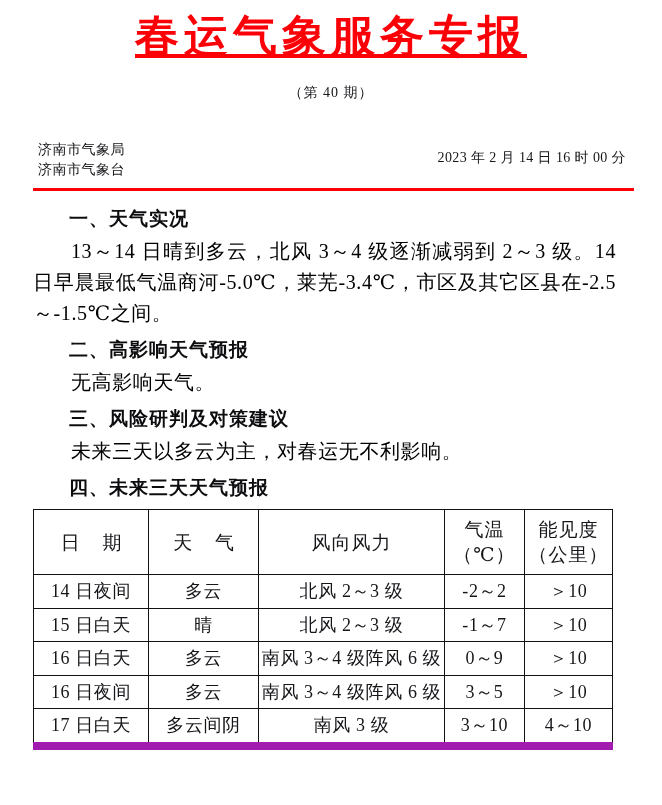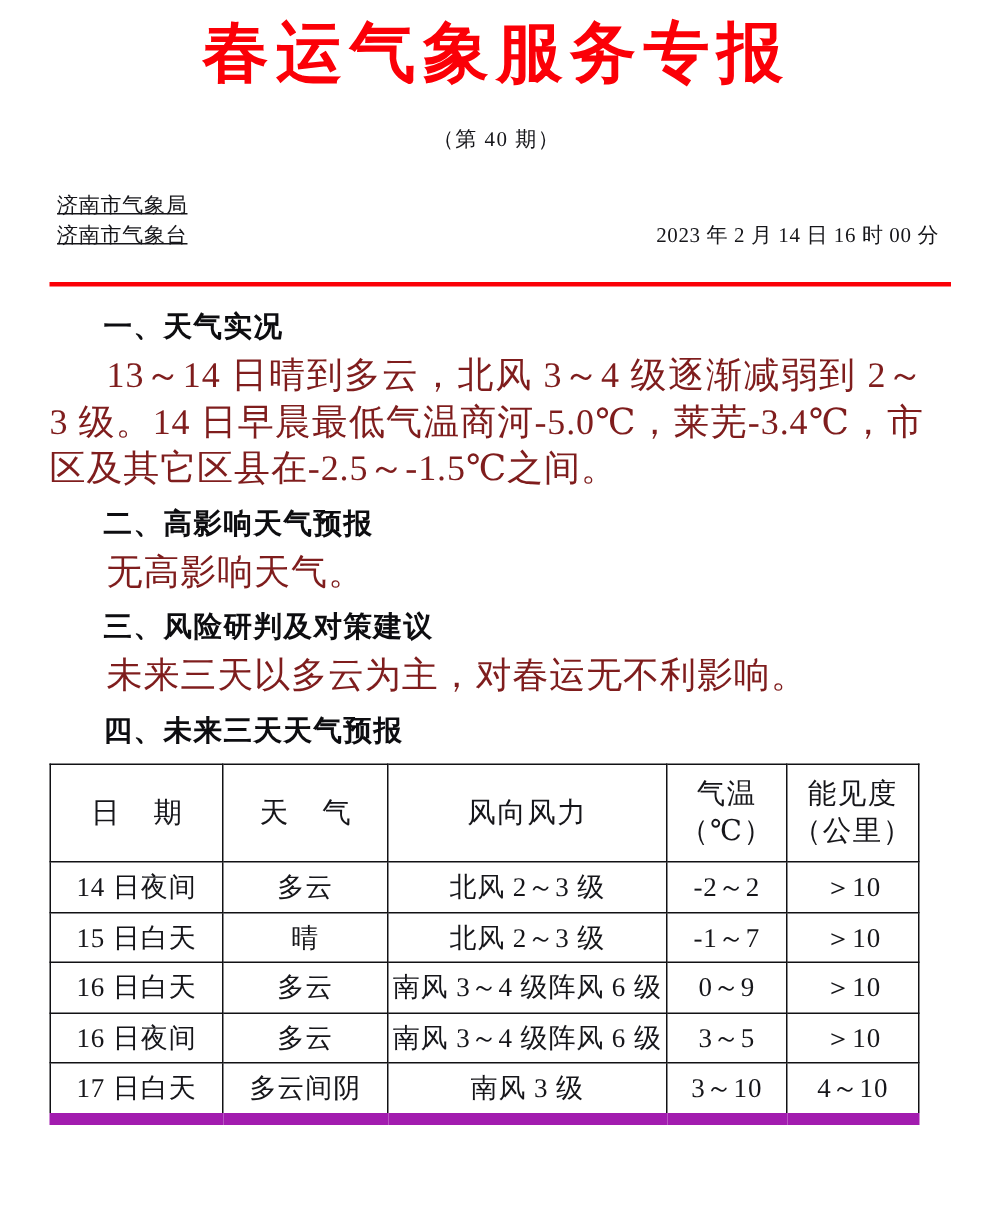--- a/index.html
+++ b/index.html
@@ -29,20 +29,21 @@
     text-align: center;
     color: #fb0007;
     font-family: "DejaVu Sans", "Liberation Sans", sans-serif;
     font-weight: 700;
     font-size: 44px;
     letter-spacing: 5px;
     line-height: 1;
     padding-top: 14px;
     margin: 0;
     white-space: nowrap;
+    text-decoration: underline;
   }
 
   .issue-no {
     text-align: center;
     font-family: "Liberation Serif", "DejaVu Serif", serif;
     font-size: 14px;
     letter-spacing: 1px;
     margin: 0;
     padding-top: 26px;
     color: #16161a;
@@ -55,22 +56,21 @@
     padding-top: 26px;
     height: 52px;
     font-size: 14px;
     line-height: 20px;
     letter-spacing: 0.5px;
     color: #16161a;
   }
   .issuer-lines {
     position: absolute;
     left: 0;
-    top: 26px;
-    text-decoration: underline;
+    top: 38px;
   }
   .issuer-line {
     display: block;
     white-space: nowrap;
   }
   .issue-datetime {
     position: absolute;
     right: 6px;
     top: 46px;
     white-space: nowrap;
@@ -98,28 +98,28 @@
     letter-spacing: 1px;
     line-height: 30px;
     margin: 0;
     padding: 3px 0 2px 36px;
     color: #0d0d10;
     white-space: nowrap;
   }
 
   .section-para {
     font-family: "Liberation Serif", "DejaVu Serif", serif;
-    font-size: 24px;
+    font-size: 20px;
     line-height: 31px;
     letter-spacing: 0.6px;
     margin: 0;
     padding: 1px 0 2px 0;
     text-indent: 38px;
     text-align: justify;
-    color: #7f1d1d;
+    color: #000000;
   }
 
   
   .table-wrap {
     margin: 5px 28px 0 33px;
   }
 
   table.forecast {
     border-collapse: collapse;
     width: 477px;

